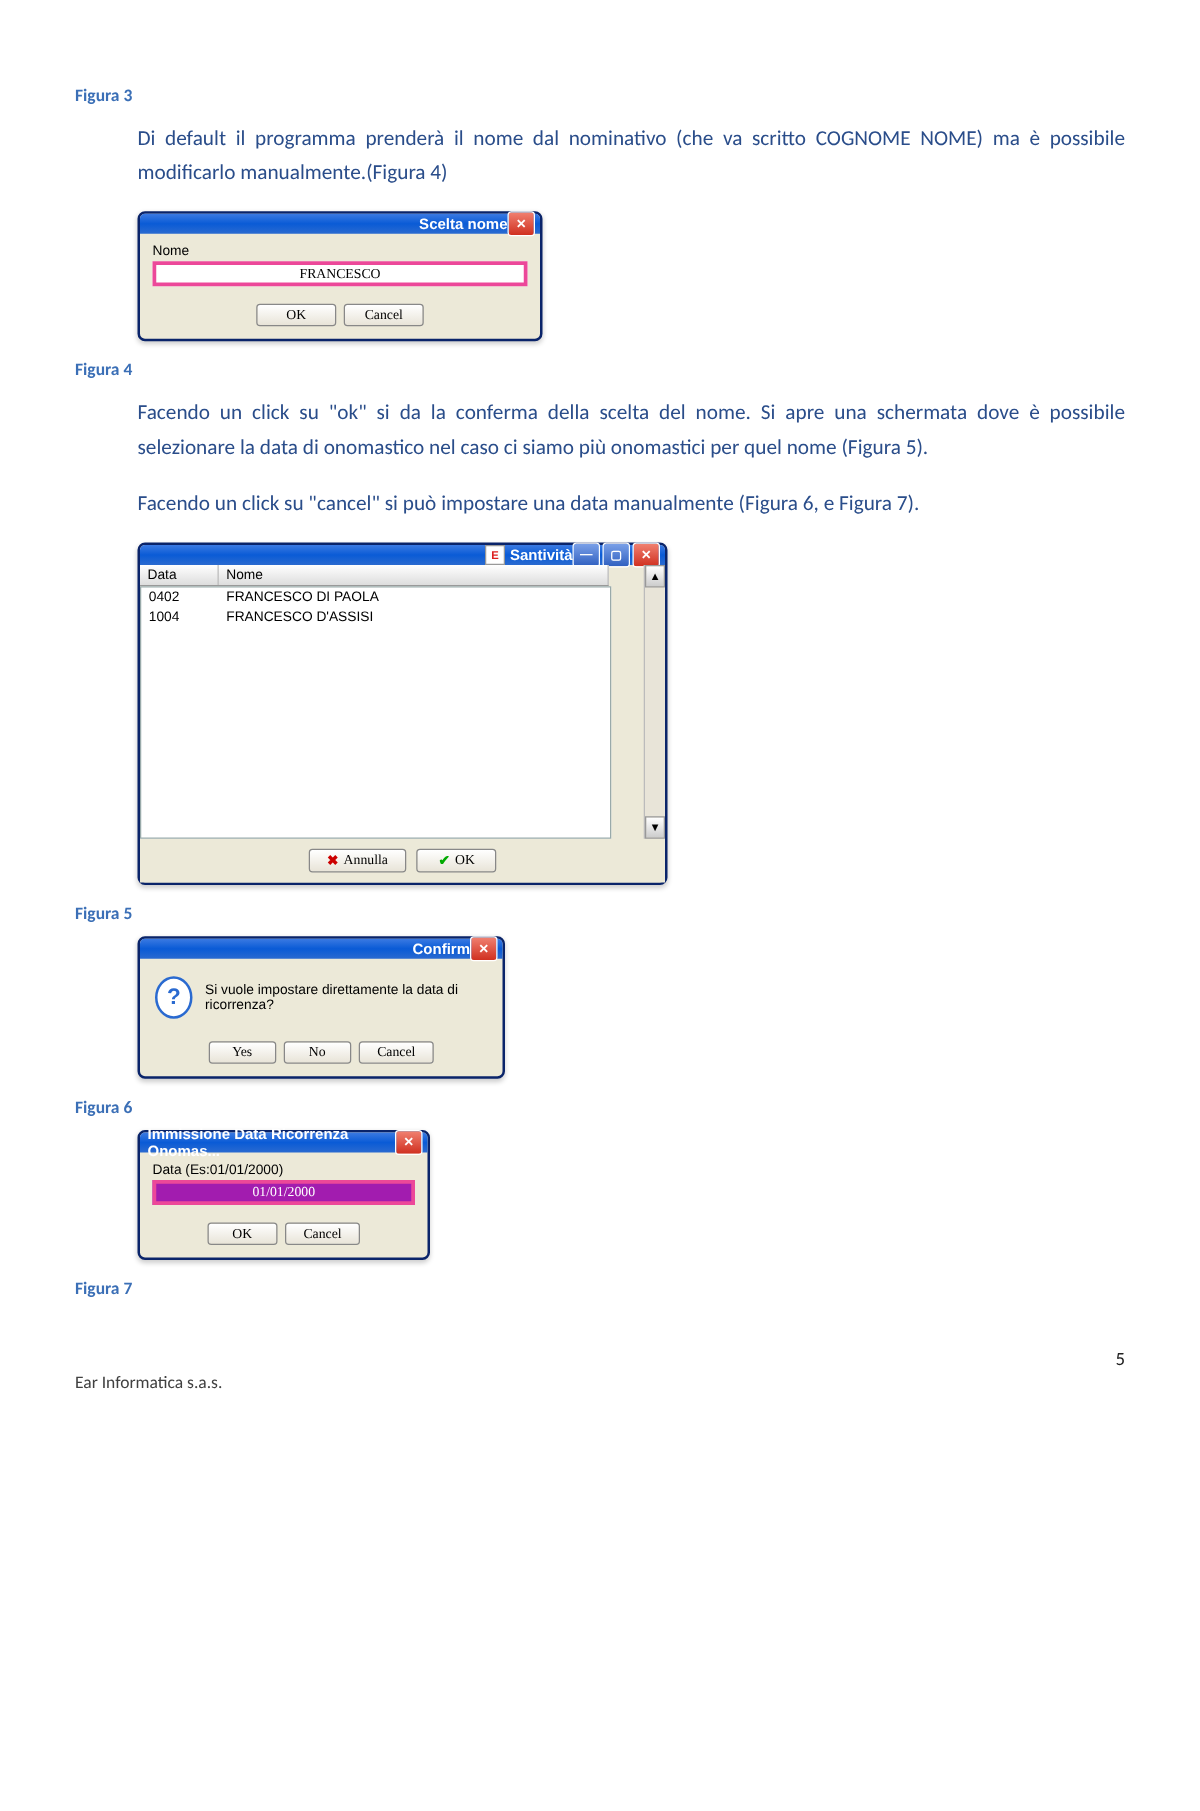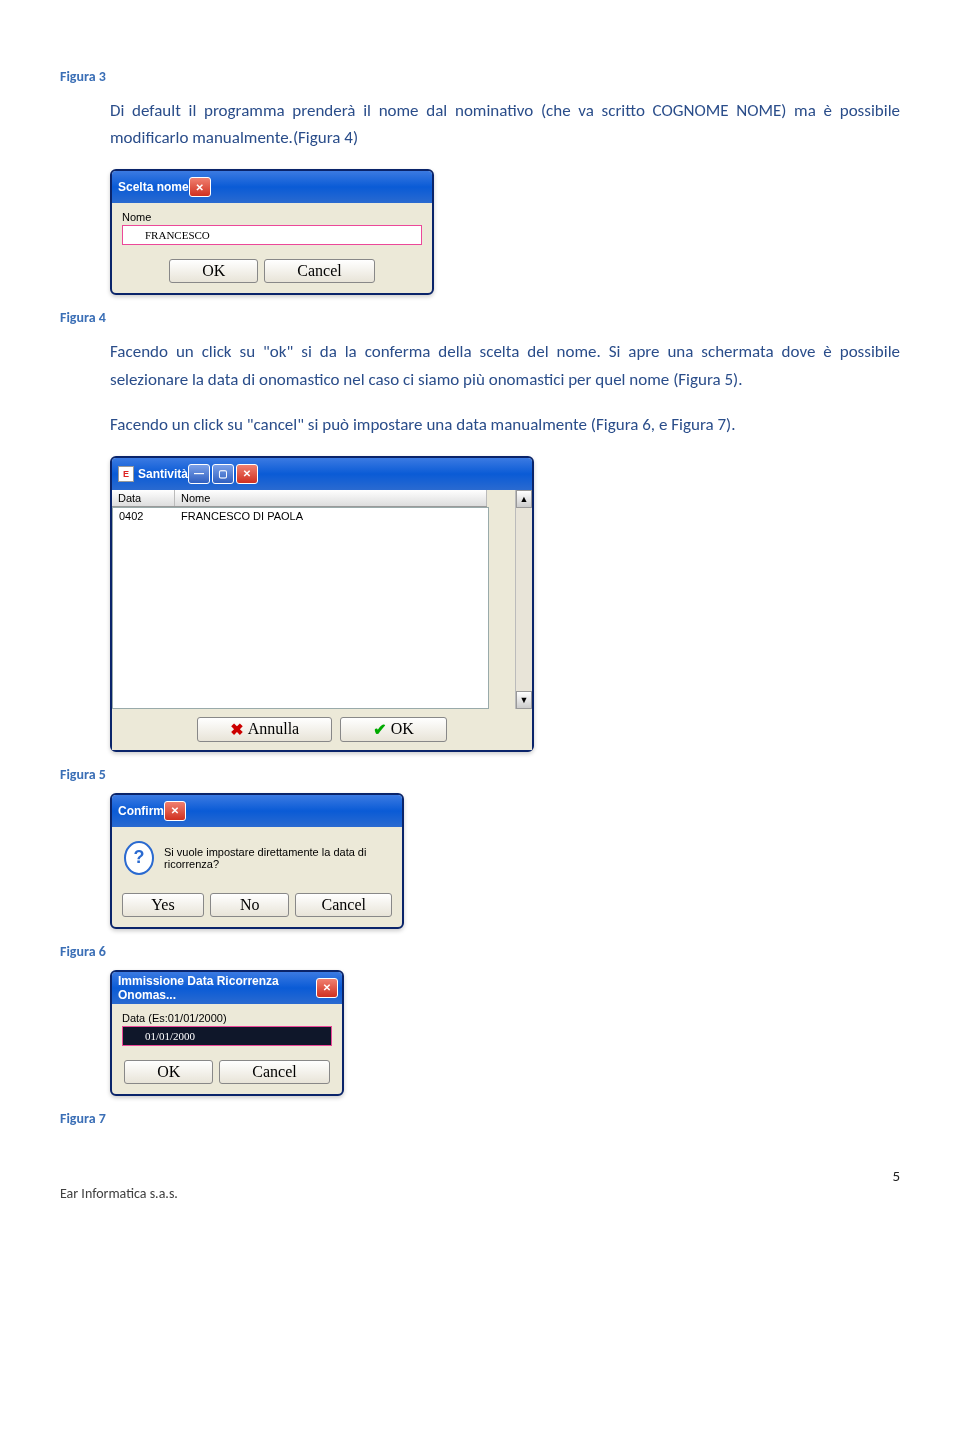--- a/index.html
+++ b/index.html
@@ -46,24 +46,24 @@
     box-shadow: 0 2px 4px rgba(0,0,0,0.2);
     font-family: Tahoma, Arial, sans-serif;
     font-size: 11px;
     color: #000;
     margin: 10px 0 14px 0;
   }
   .xp-titlebar {
     background: linear-gradient(to bottom, #3b7ae2 0%, #0a5bd6 50%, #2a6ad0 100%);
     color: #fff;
     font-weight: bold;
-    height: 32px;
+    height: 16px;
     display: flex;
     align-items: center;
-    justify-content: flex-start;
+    justify-content: flex-end;
     padding: 0 4px 0 6px;
     border-radius: 4px 4px 0 0;
     font-size: 12px;
   }
   .xp-title-left { display:flex; align-items:center; gap:4px; }
   .xp-icon {
     width: 14px; height: 14px; background:#fff; border:1px solid #999;
     display:inline-flex; align-items:center; justify-content:center;
     font-size:9px; color:#d22;
   }
@@ -77,29 +77,29 @@
     cursor:pointer;
   }
   .xp-btn-close {
     background: linear-gradient(to bottom,#f08070,#d03020);
   }
   .xp-body { padding: 8px 10px 10px 10px; }
 
   .xp-label { font-size: 11px; margin-bottom: 2px; }
   .xp-input {
     width: 100%; box-sizing:border-box;
-    border:1px solid #ec4899; background:#fff; font-size:11px;
-    padding:2px 22px; height:20px; font-family: Tahoma;
-  }
-  .xp-input.sel { background:#0f172a; color:#fff; }
+    border:3px solid #ec4899; background:#fff; font-size:11px;
+    padding:2px 0; height:20px; font-family: Tahoma; text-align: center;
+  }
+  .xp-input.sel { background:#a21caf; color:#fff; }
 
   .xp-btn {
     background: linear-gradient(to bottom,#fff,#e8e4d8);
     border:1px solid #888; border-radius:3px;
-    padding:2px 32px; font-size:16px; font-family: Tahoma;
+    padding:2px 14px; font-size:11px; font-family: Tahoma;
     cursor:pointer; min-width:64px; text-align:center;
     display:inline-flex; align-items:center; justify-content:center; gap:4px;
   }
   .btn-row { display:flex; gap:6px; justify-content:center; margin-top:14px; }
 
   
   .xp-list {
     background:#fff; border:1px solid #9aa; width:100%; height:200px;
     overflow:auto; font-size:11px;
   }
@@ -183,20 +183,24 @@
         <div style="flex:1;">
           <div class="xp-list-header">
             <div class="col-data">Data</div>
             <div class="col-nome">Nome</div>
           </div>
           <div class="xp-list" style="height:200px;">
             <div class="xp-list-row">
               <div class="col-data">0402</div>
               <div class="col-nome">FRANCESCO DI PAOLA</div>
             </div>
+            <div class="xp-list-row">
+              <div class="col-data">1004</div>
+              <div class="col-nome">FRANCESCO D'ASSISI</div>
+            </div>
           </div>
         </div>
         <div class="scroll-stub">
           <div class="scroll-arrow">▲</div>
           <div class="scroll-arrow">▼</div>
         </div>
       </div>
       <div style="background:#ece9d8; padding:8px; display:flex; justify-content:center; gap:8px;">
         <button class="xp-btn">
           <span class="x-ico">✖</span>

